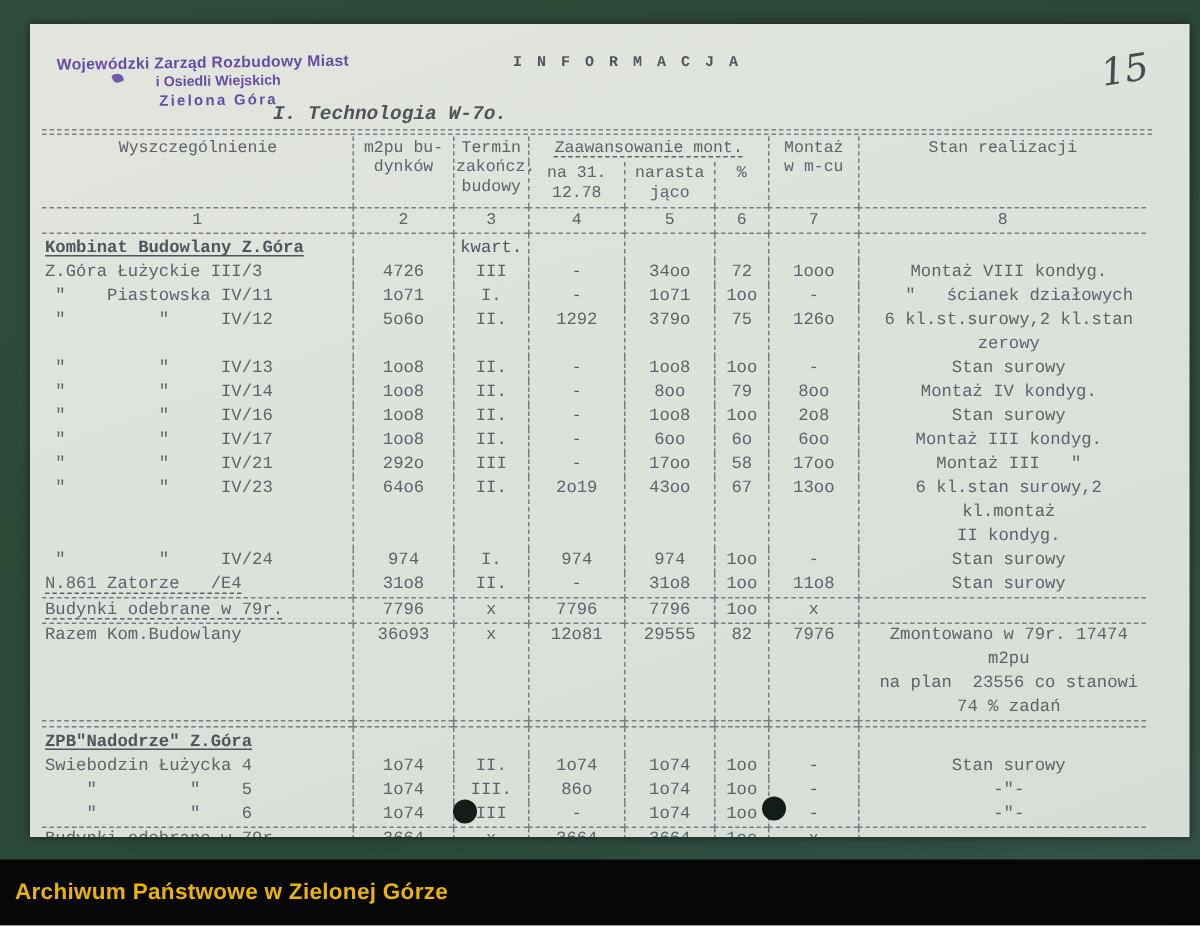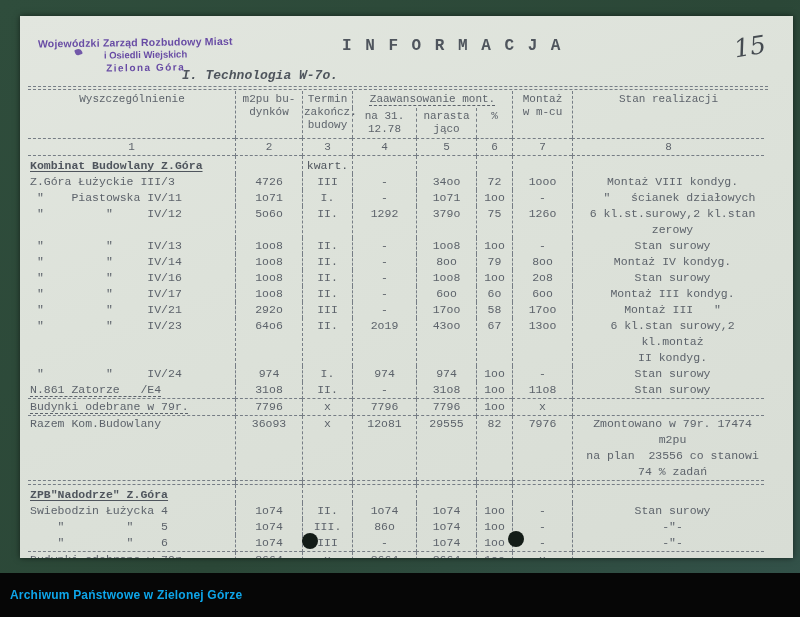--- a/index.html
+++ b/index.html
@@ -15,21 +15,21 @@
     box-shadow:0 0 6px rgba(0,0,0,.55);overflow:hidden;color:var(--ink);}
   
   .stamp{position:absolute;left:18px;top:20px;width:215px;color:var(--stamp);
     font-family:"Liberation Sans",sans-serif;transform:rotate(-.8deg);opacity:.92;}
   .stamp .s1{font-size:10.5px;font-weight:bold;letter-spacing:.2px;}
   .stamp .s2{font-size:9.5px;font-weight:bold;text-align:center;margin-top:1px;}
   .stamp .s3{font-size:10px;font-weight:bold;text-align:center;letter-spacing:1.5px;margin-top:2px;}
   .stamp-mark{position:absolute;left:55px;top:33px;width:7px;height:6px;background:var(--stamp);
     border-radius:1px 4px 1px 3px;transform:rotate(-20deg);opacity:.85;}
   
-  .title-main{position:absolute;left:322px;top:21px;font-size:16px;font-weight:bold;
+  .title-main{position:absolute;left:322px;top:21px;font-size:10px;font-weight:bold;
     letter-spacing:2px;color:var(--ink-dark);}
   .title-sub{position:absolute;left:112px;top:37px;font-size:11px;font-weight:bold;color:var(--ink-dark);}
   .title-tech{position:absolute;left:162px;top:52px;font-size:13px;font-weight:bold;color:var(--ink-dark);font-style:italic;}
   .page-no{position:absolute;left:714px;top:16px;font-family:"DejaVu Serif",serif;font-style:italic;
     font-size:25px;color:#454b51;transform:rotate(-9deg);}
   
   .tbl-wrap{position:absolute;left:8px;top:70px;width:740px;}
   .topline{height:4px;border-top:1.6px dashed var(--dash);border-bottom:1.6px dashed var(--dash);margin-bottom:1px;}
   table{border-collapse:separate;border-spacing:0;table-layout:fixed;width:736px;
     font-size:11.5px;line-height:16px;color:var(--ink);}
@@ -51,22 +51,22 @@
   tr.section td.c3{font-weight:normal;}
   tr.ul-label td.c1{text-decoration:underline dashed 1px;text-underline-offset:3px;}
   tr.sep-after td{border-bottom:1.5px dashed var(--dash);}
   tr.spacer td{height:5px;border-top:1.5px dashed var(--dash);border-bottom:1.5px dashed var(--dash);padding:0;}
   
   .hole{position:absolute;width:16px;height:16px;border-radius:50%;background:#131c17;}
   .hole.h1{left:282px;top:517px;}
   .hole.h2{left:488px;top:515px;}
   
   .footer-bar{position:absolute;left:0;top:573px;width:800px;height:44px;background:#060606;}
-  .footer-bar span{display:block;line-height:44px;padding-left:10px;color:#0ea5e9;
-    font-family:"Liberation Sans",sans-serif;font-size:12px;font-weight:bold;letter-spacing:.2px;}
+  .footer-bar span{display:block;line-height:44px;padding-left:10px;color:#eab308;
+    font-family:"Liberation Sans",sans-serif;font-size:15px;font-weight:bold;letter-spacing:.2px;}
 </style>
 </head>
 <body>
 
 <div class="frame">
   <div class="paper">
 
     <div class="stamp">
       <div class="s1">Wojewódzki Zarząd Rozbudowy Miast</div>
       <div class="s2">i Osiedli Wiejskich</div>

